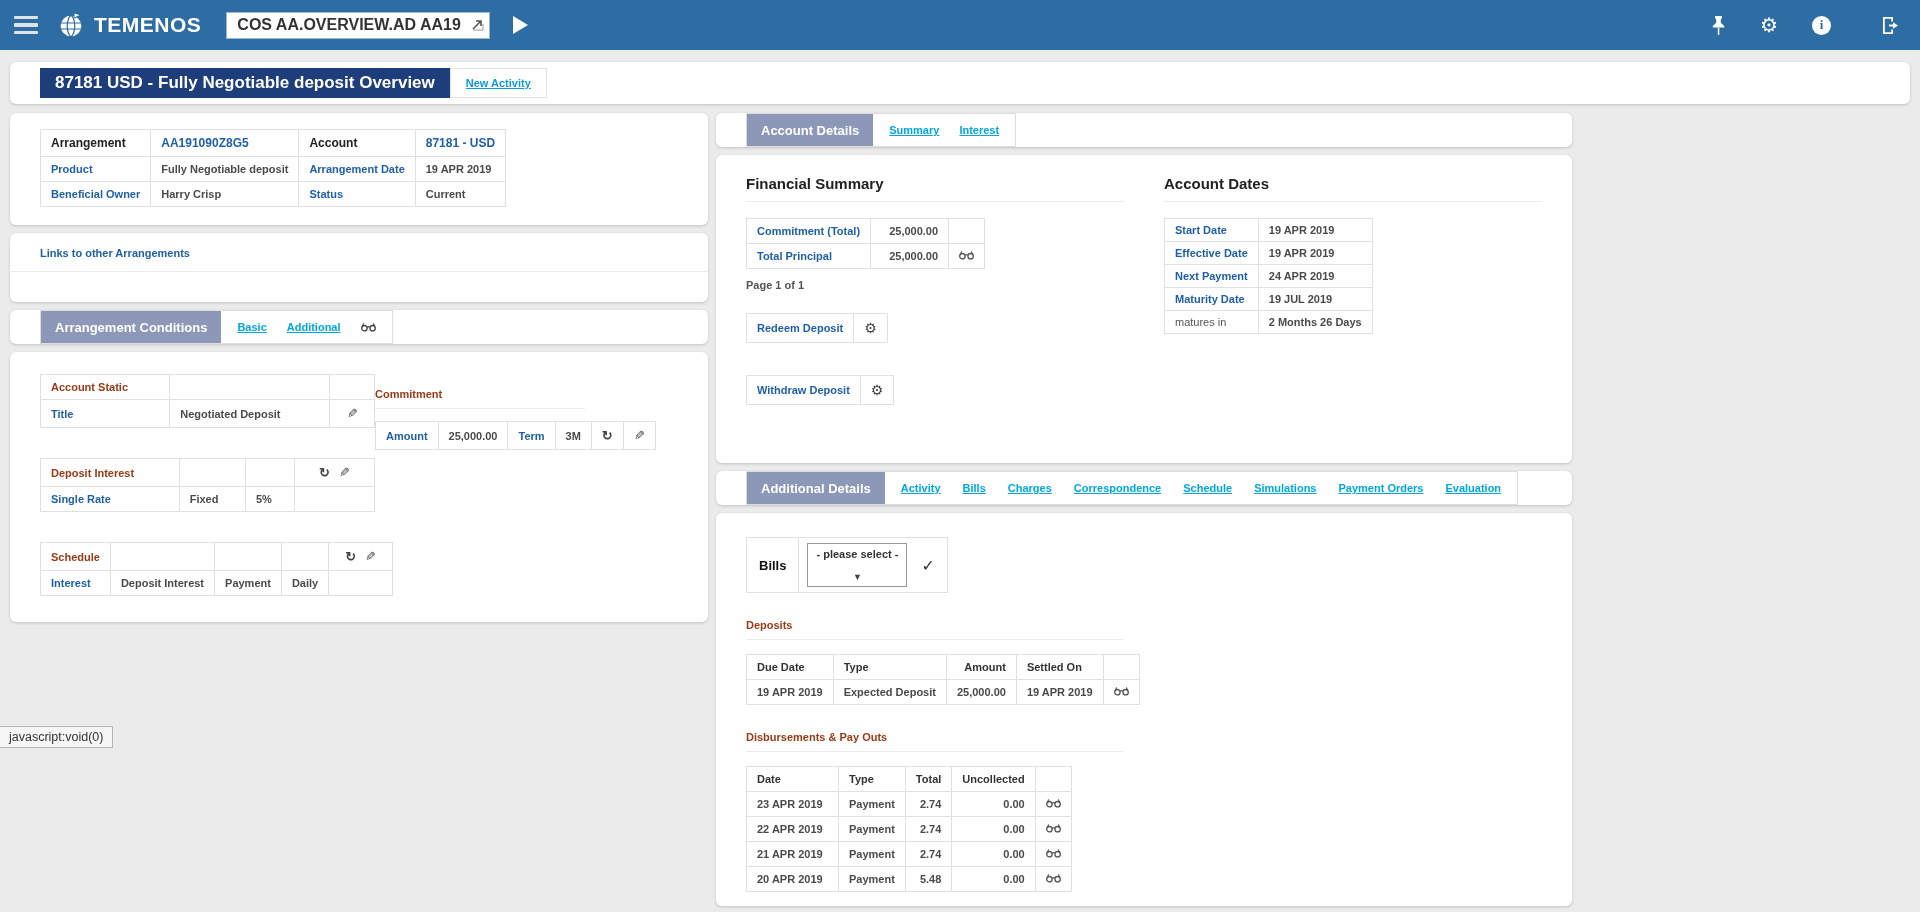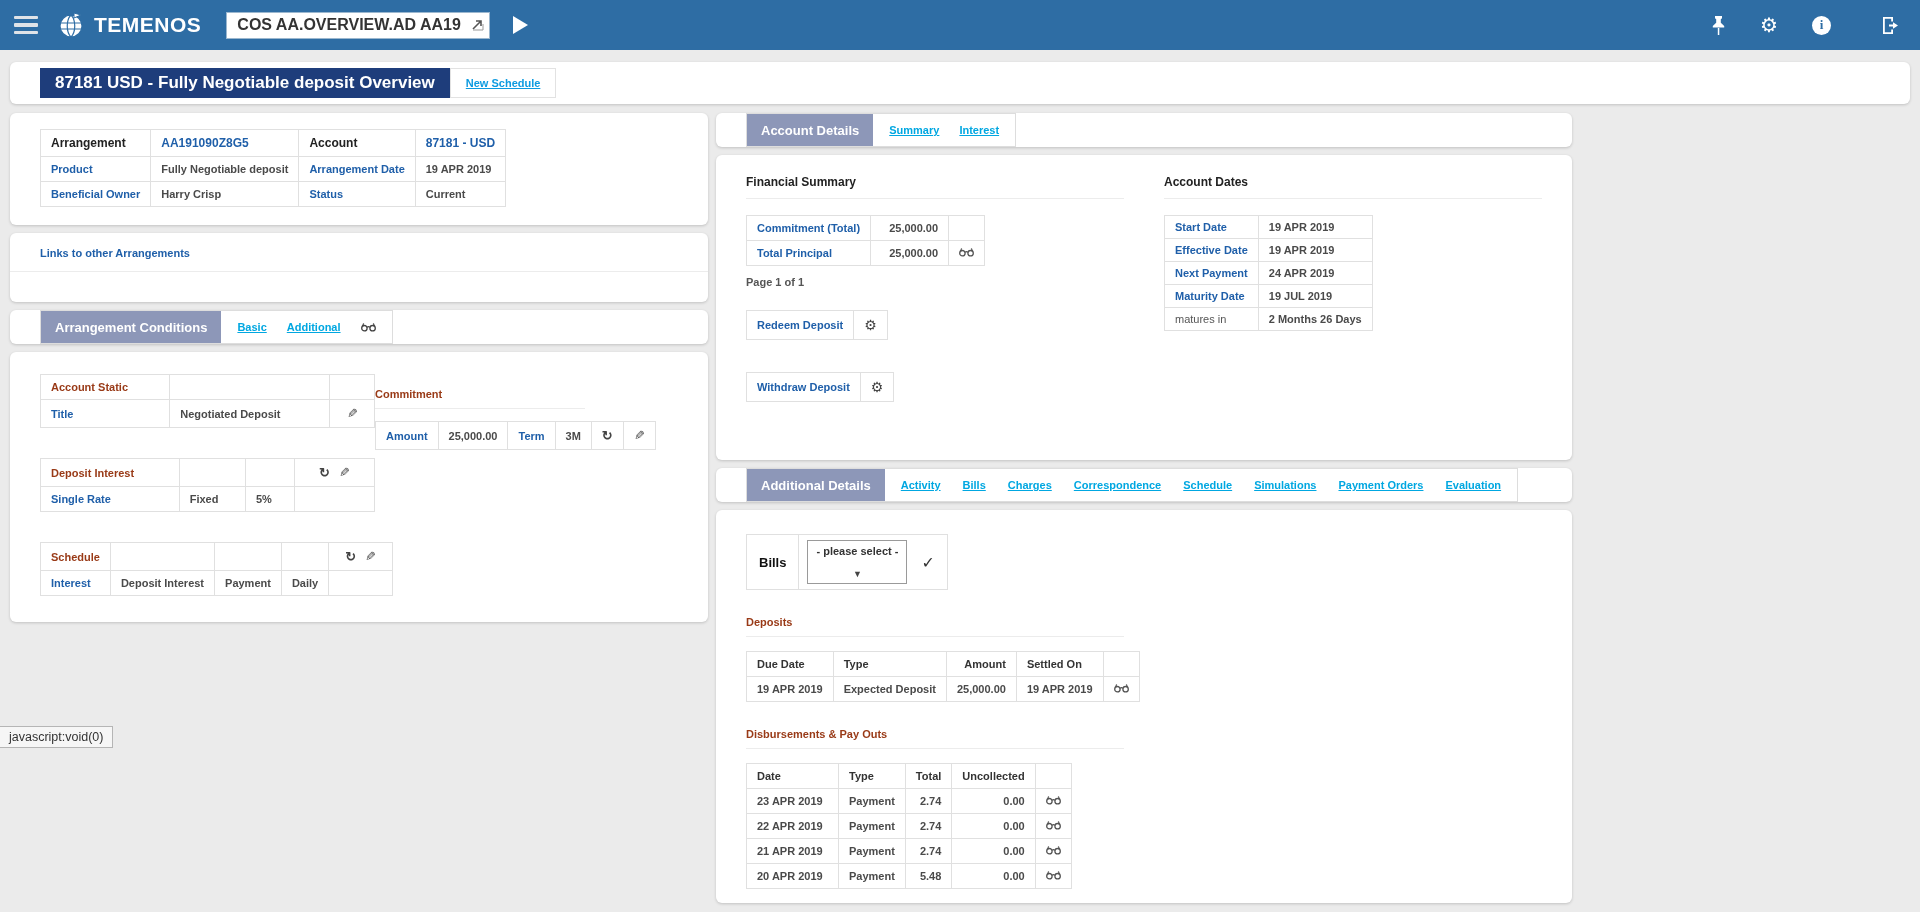--- a/index.html
+++ b/index.html
@@ -57,21 +57,21 @@
   .check { font-size:16px; color:#333; cursor:pointer; }
 
   
   .cond-grid { display:grid; grid-template-columns:335px 1fr; padding:22px 30px 26px; }
   .cond-left { display:flex; flex-direction:column; gap:30px; }
   .commit-block { margin-top:14px; width:210px; }
   .commit-block .hr { margin:8px 0 12px; }
 
   
   .fs-grid { display:grid; grid-template-columns:1fr 378px; padding:20px 30px 26px; }
-  .h3 { color:#222; font-weight:bold; font-size:12px; }
+  .h3 { color:#222; font-weight:bold; font-size:15px; }
   .fs-hr { border-top:1px solid #ececec; margin:9px 0 16px; width:378px; }
   .pageinfo { font-size:11px; font-weight:bold; color:#555; margin:10px 0 22px; }
   .action-table { margin-bottom:32px; }
 
   .dates-table td { padding:5px 10px; }
   .muted { color:#555; font-weight:normal; }
 
   
   .bills-row { display:flex; align-items:stretch; border:1px solid #e0e0e0; width:fit-content; margin:20px 0 26px; }
   .bills-label { padding:7px 12px; font-size:13px; font-weight:bold; color:#111; border-right:1px solid #e0e0e0; display:flex; align-items:center; }
@@ -129,21 +129,21 @@
           <path d="M2 1 h10 v4.5 h-1.8 V2.8 H3.8 v13.4 h6.4 V13.5 H12 V18 H2 z" fill="#fff"></path>
           <path d="M12 6.2 l5 3.3 -5 3.3 v-2.3 H8 v-2 h4 z" fill="#fff"></path>
         </svg>
     </span>
   </div>
 </header>
 
 <div class="card title-strip">
   <div class="title-block">87181 USD - Fully Negotiable deposit Overview</div>
   <div class="new-activity-box">
-    <a>New Schedule</a>
+    <a>New Activity</a>
   </div>
 </div>
 
 <div class="columns">
 
   <div class="col-left">
 
     <div class="card pad-card">
       <table>
         <tbody>

